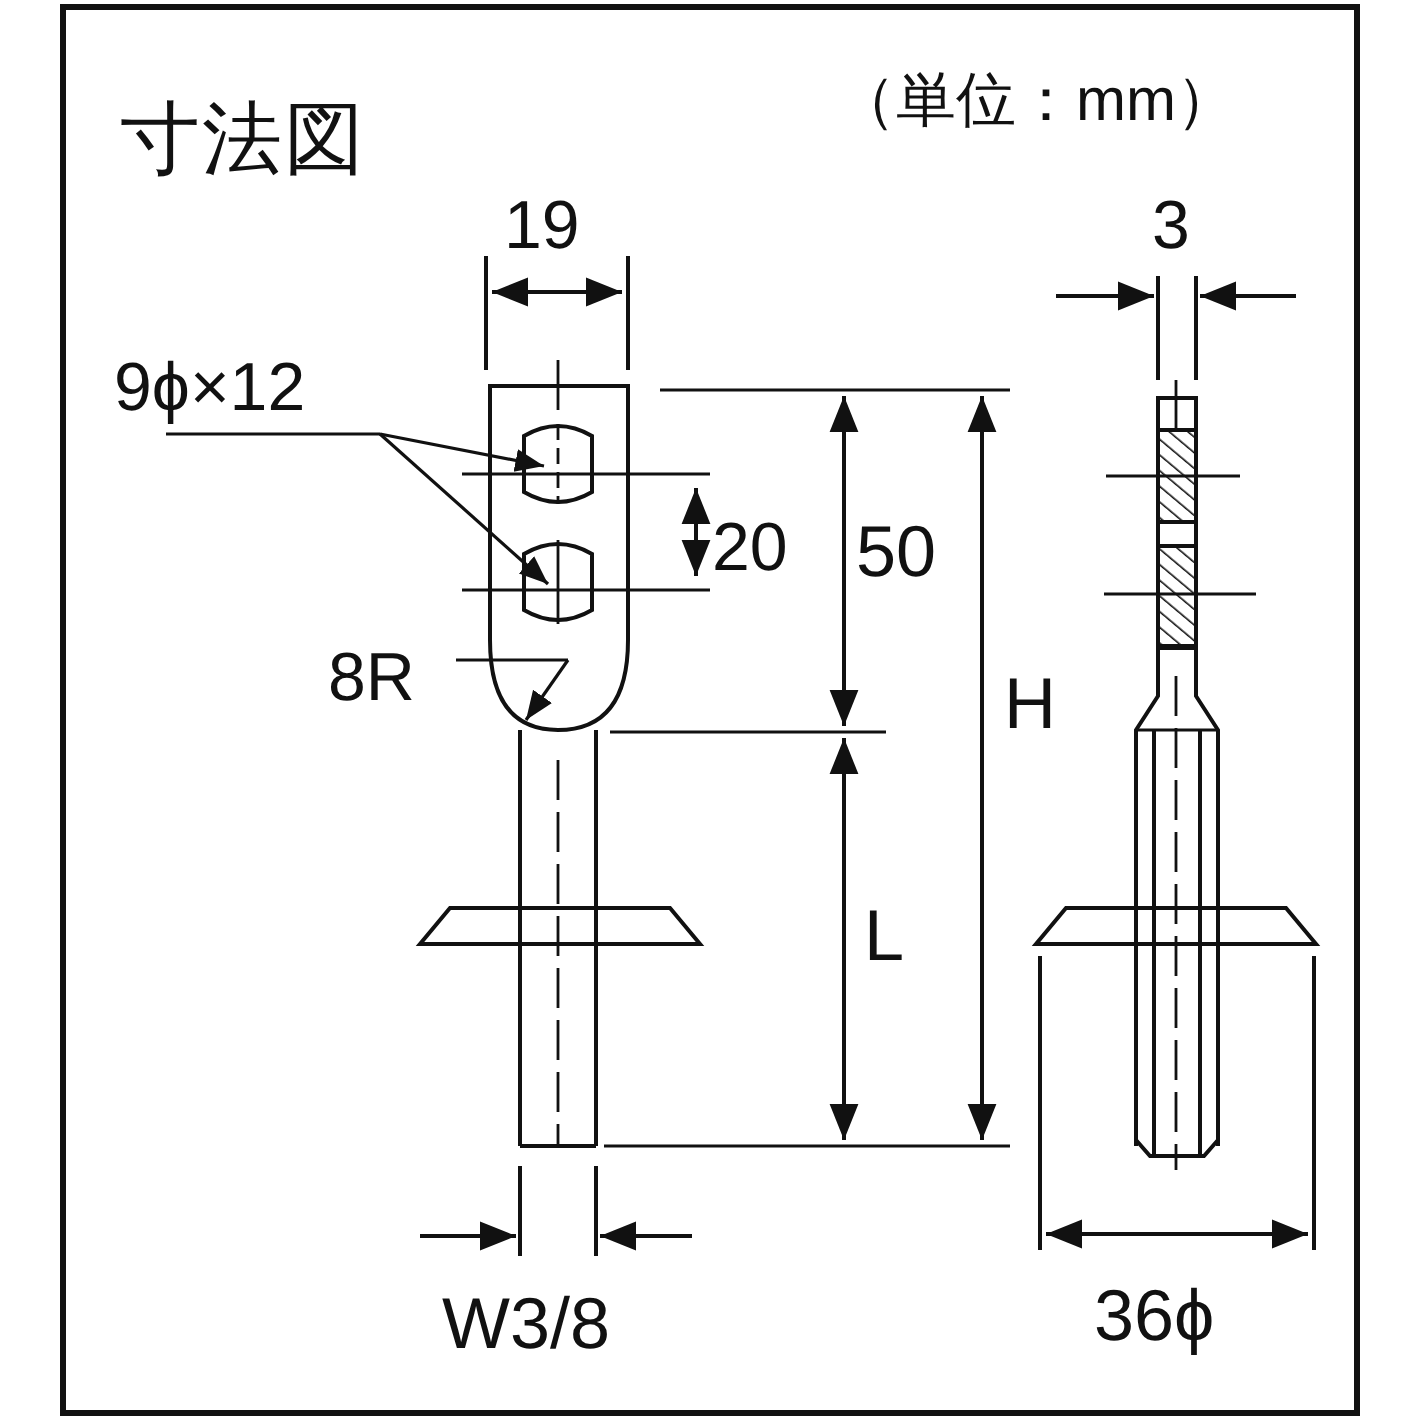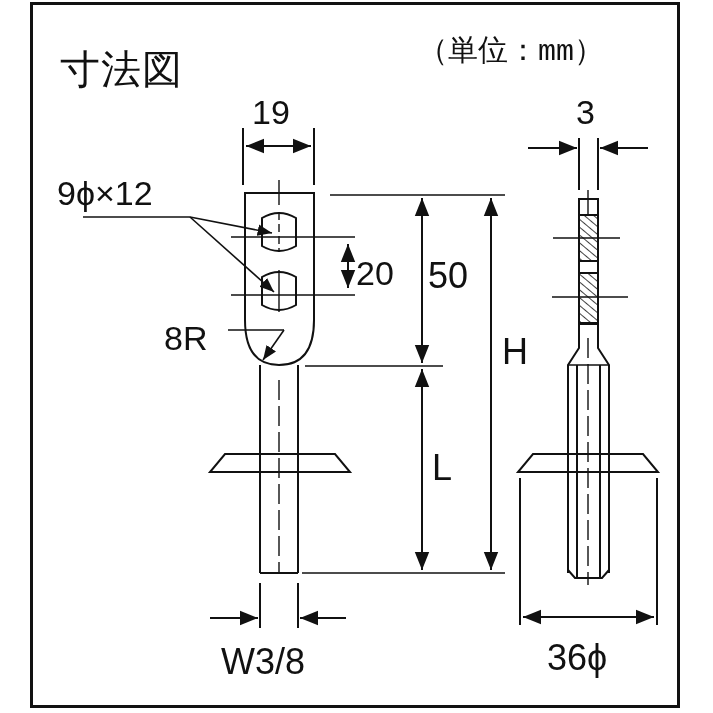--- a/index.html
+++ b/index.html
@@ -1,21 +1,21 @@
 <!DOCTYPE html>
 <html><head>
 <meta charset="utf-8">
 <style>
   html,body{margin:0;padding:0;background:#ffffff;}
   body{width:713px;height:713px;position:relative;overflow:hidden;font-family:"DejaVu Sans","Liberation Sans",sans-serif;}
   .frame{position:absolute;left:30px;top:2px;width:650px;height:706px;border:3px solid #111;box-sizing:border-box;}
   svg{position:absolute;left:0;top:0;}
   .t{font-family:"Liberation Sans","DejaVu Sans",sans-serif;fill:#111;}
   .title{position:absolute;left:60px;top:26px;font-size:40px;color:#111;font-family:Liberation Sans, sans-serif;letter-spacing:1px;margin-top:16px;}
-  .unit{position:absolute;left:418px;top:30px;font-size:30px;color:#111;font-family:Liberation Mono, monospace;text-align:center;}
+  .unit{position:absolute;left:418px;top:30px;font-size:30px;color:#111;font-family:Liberation Sans, sans-serif;text-align:center;}
 </style>
 </head>
 <body>
 
 <div class="frame"></div>
 <div class="title">寸法図</div>
 <div class="unit">（単位：mm）</div>
 
 <svg width="713" height="713" viewBox="0 0 713 713">
   <defs>

